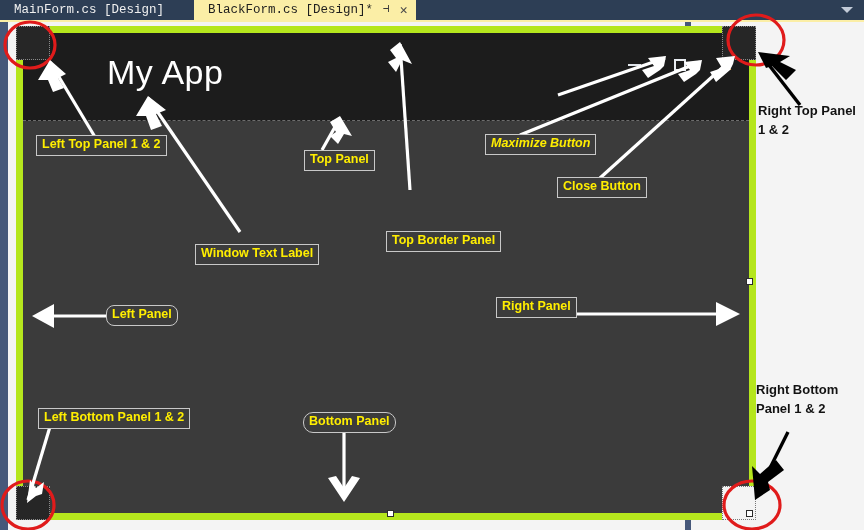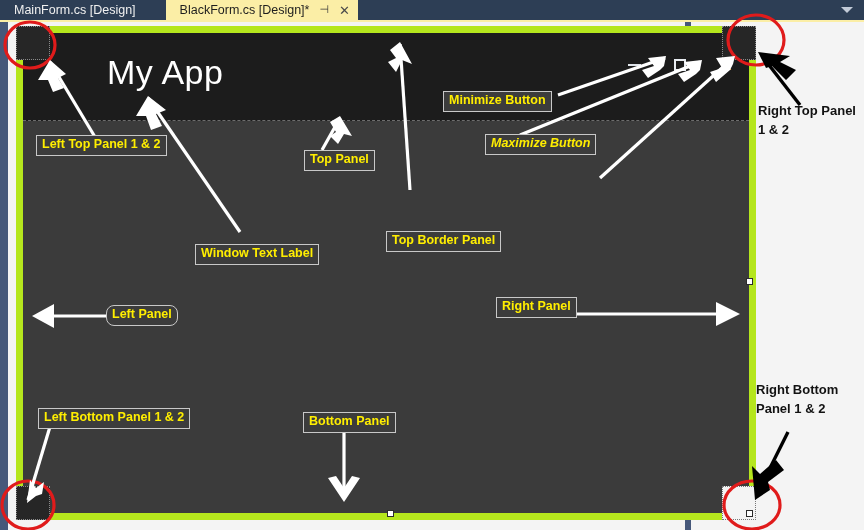--- a/index.html
+++ b/index.html
@@ -7,21 +7,21 @@
     width:864px;height:530px;overflow:hidden;
     background:#f4f4f4;
     font-family:"Liberation Sans", sans-serif;
     position:relative;
   }
 
   
   #tabstrip{
     position:absolute;left:0;top:0;width:864px;height:20px;
     background:#2d3e55;
-    display:flex;align-items:flex-end;
+    display:flex;align-items:flex-end;font-family:Liberation Mono, monospace;
   }
   .tab{
     display:flex;align-items:center;height:20px;
     padding:0 10px;font-size:12.5px;box-sizing:border-box;
     white-space:nowrap;
   }
   .tab-inactive{
     color:#f0f0f0;background:#2d3e55;
     padding-left:14px;padding-right:30px;
   }
@@ -272,33 +272,33 @@
       <polygon points="755,500 752,466 760,474 776,460 784,470 768,482 770,490"></polygon>
     </g>
   </svg>
 
   <div class="lbl" style="left:36px;  top:135px;">Left Top Panel 1 &amp; 2</div>
 
   <div class="lbl" style="left:304px; top:150px;">Top Panel</div>
 
   <div class="lbl" style="left:386px; top:191px;margin-top:40px;">Top Border Panel</div>
 
-  <div class="lbl" style="left:443px; top:91px;">Minimize Button</div>
 
   <div class="lbl" style="left:485px; top:134px;font-style:italic;">Maximize Button</div>
 
+  <div class="lbl" style="left:557px; top:177px;">Close Button</div>
 
   <div class="lbl" style="left:195px; top:244px;">Window Text Label</div>
 
   <div class="lbl" style="left:106px; top:305px;border-radius:8px;">Left Panel</div>
 
   <div class="lbl" style="left:496px; top:297px;">Right Panel</div>
 
   <div class="lbl" style="left:38px;  top:408px;">Left Bottom Panel 1 &amp; 2</div>
 
-  <div class="lbl" style="left:303px; top:412px;">Bottom Panel</div>
+  <div class="lbl" style="left:303px; top:412px;border-radius:10px;">Bottom Panel</div>
 
   <div class="lbl-plain" style="left:758px; top:103px;">Right Top Panel</div>
   <div class="lbl-plain" style="left:758px; top:122px;">1 &amp; 2</div>
 
   <div class="lbl-plain" style="left:756px; top:382px;">Right Bottom</div>
   <div class="lbl-plain" style="left:756px; top:401px;">Panel 1 &amp; 2</div>
 </div>
 
 </body></html>

